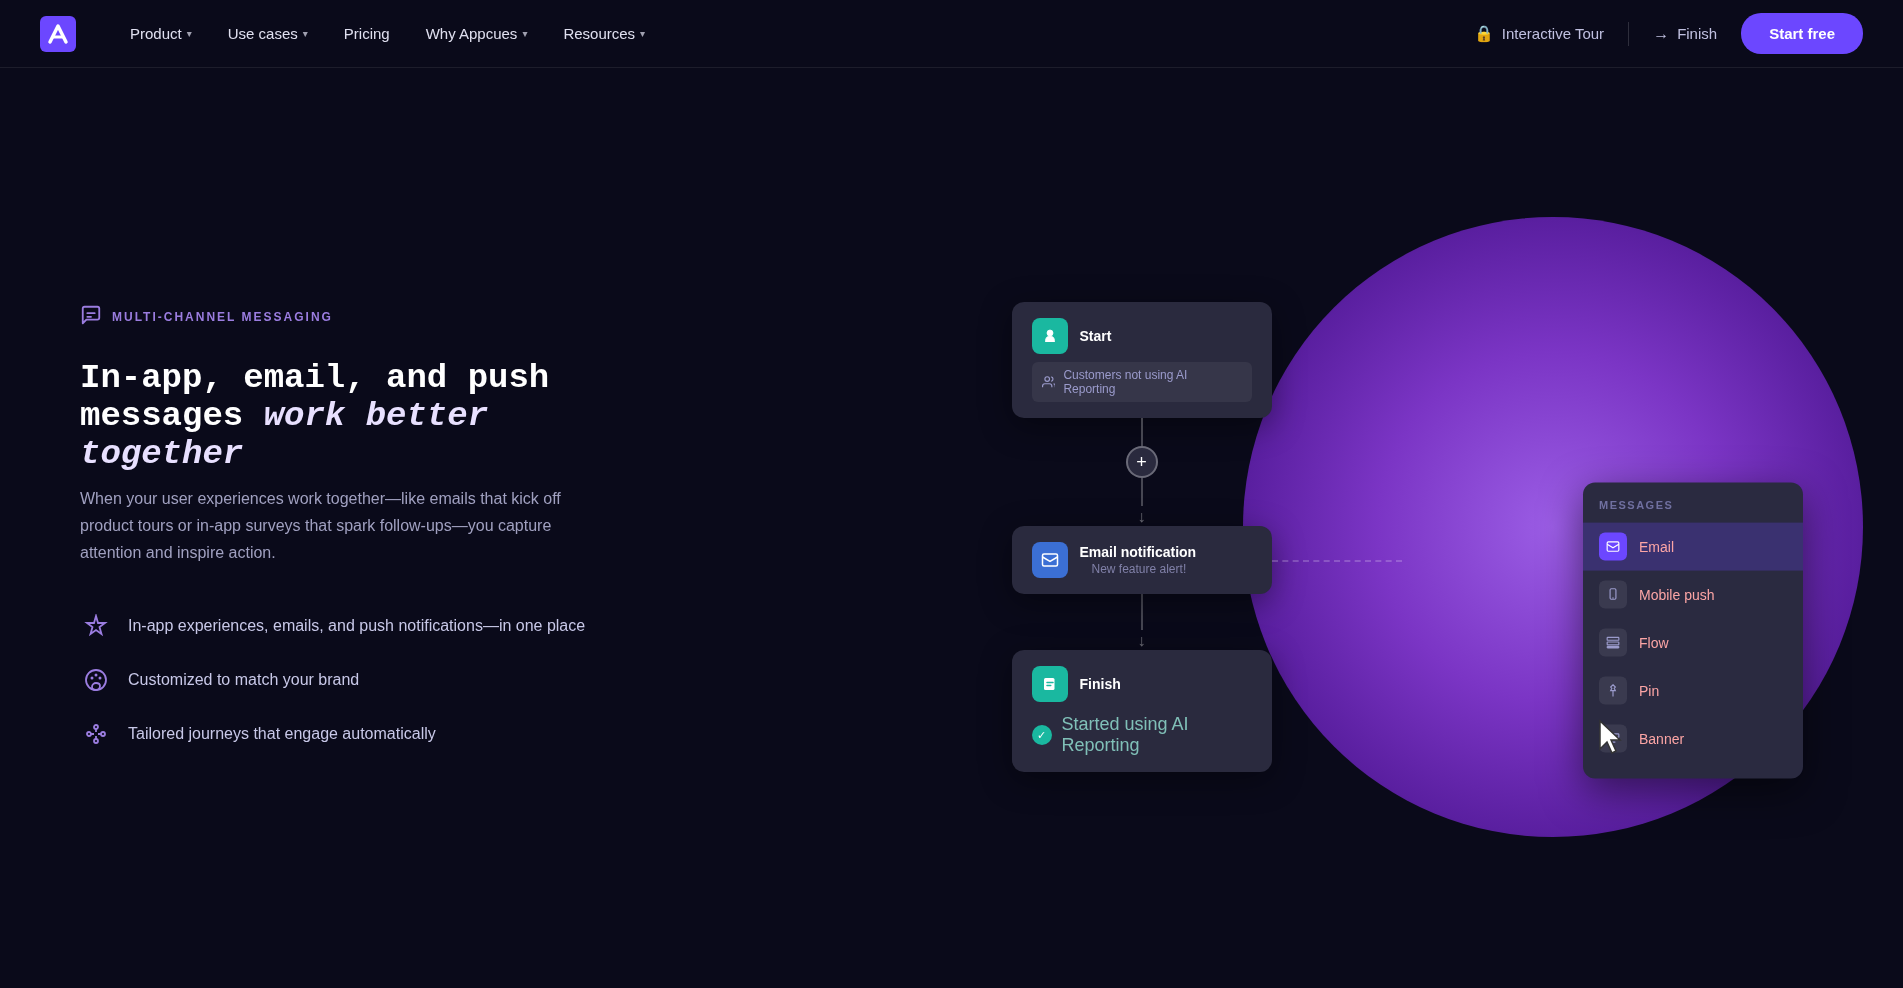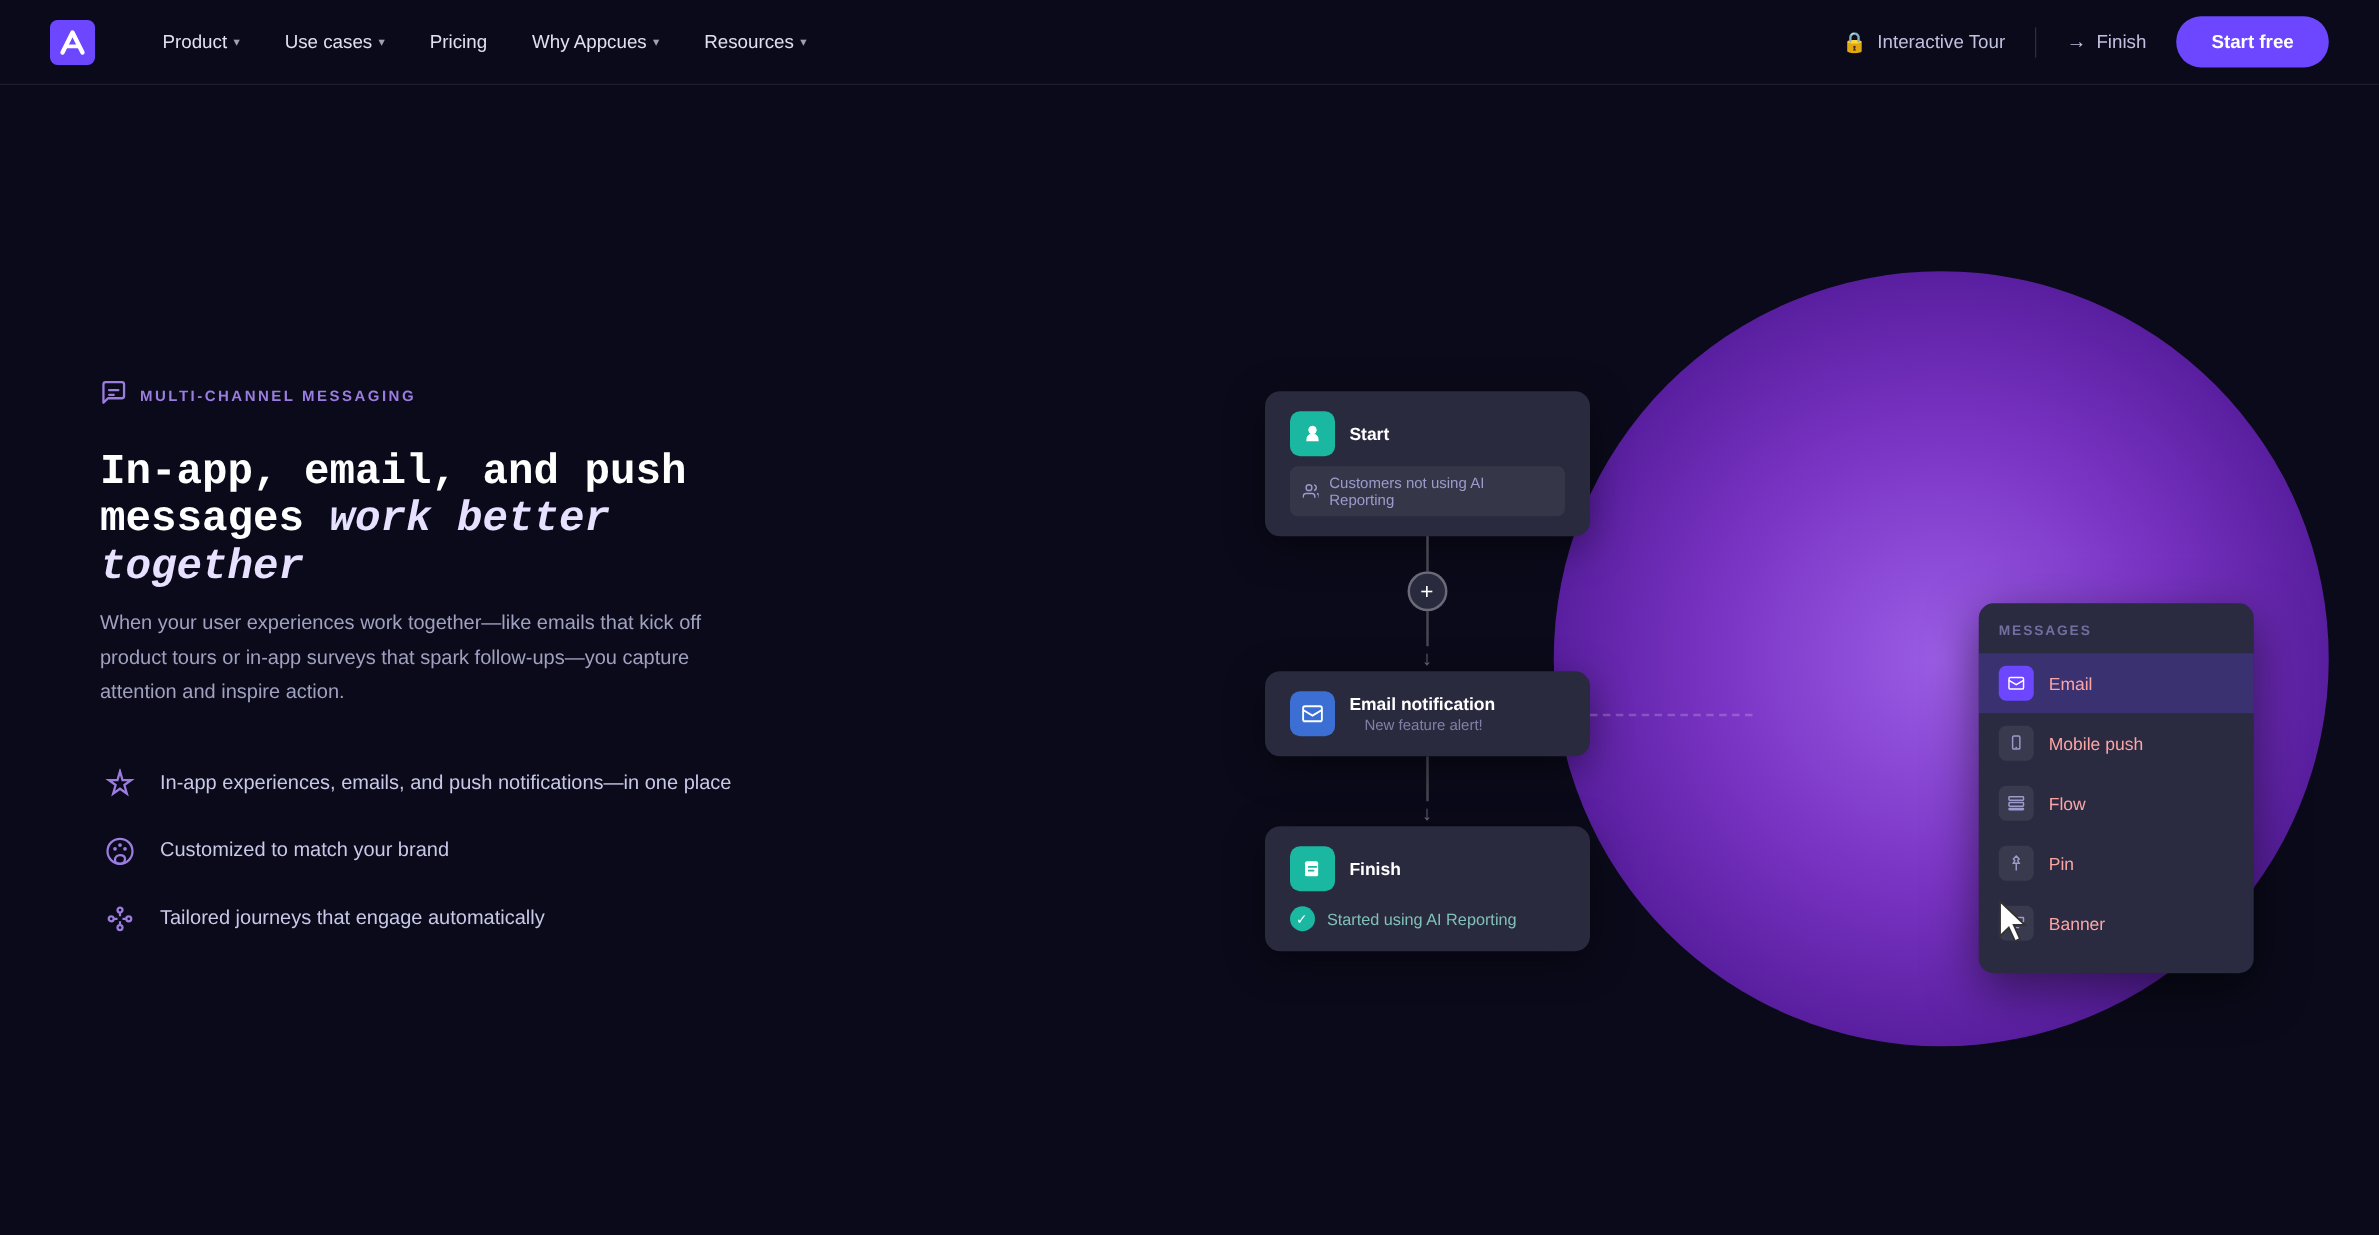--- a/index.html
+++ b/index.html
@@ -353,21 +353,21 @@
       background: #1ab8a0;
       border-radius: 50%;
       display: flex;
       align-items: center;
       justify-content: center;
       font-size: 11px;
       color: white;
       flex-shrink: 0;
     }
     .badge-text {
-      font-size: 13px;
+      font-size: 18px;
       color: #80c0b8;
     }
 
     
     .nav-divider {
       width: 1px;
       height: 24px;
       background: rgba(255,255,255,0.15);
     }
   </style>

